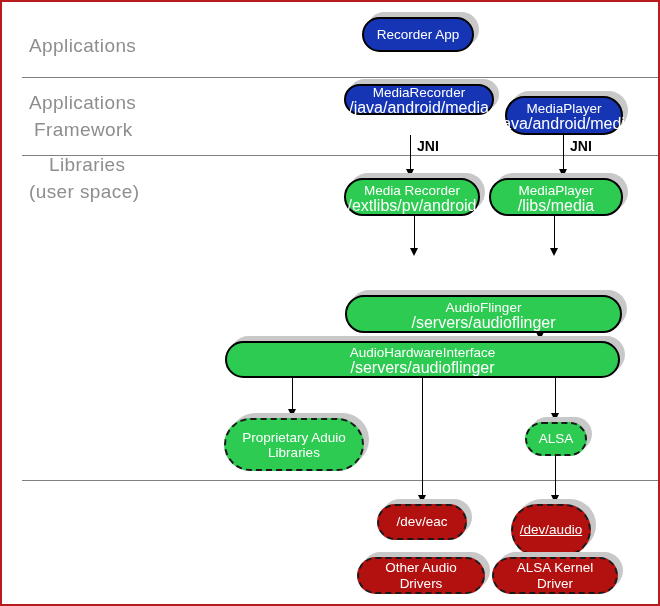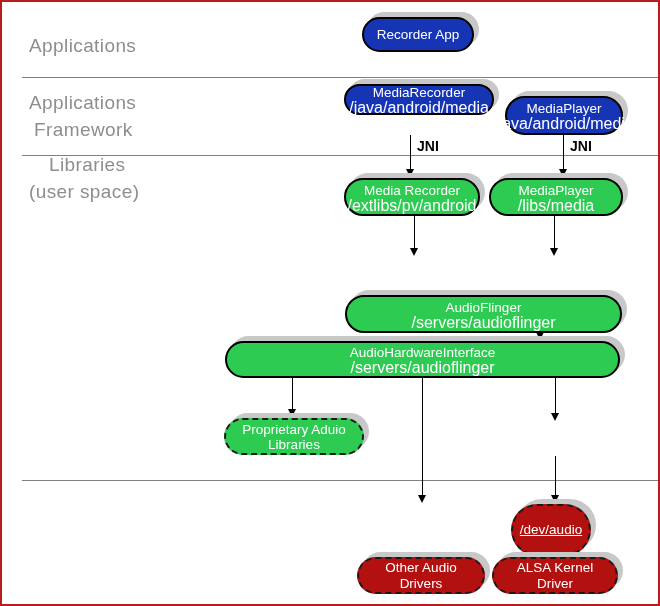--- a/index.html
+++ b/index.html
@@ -86,24 +86,30 @@
     <span class="s">/libs/media</span>
   </div>
   <div class="node green" style="left:343px; top:255px; width:277px; height:38px;margin-top:38px;">
     <span class="t">AudioFlinger</span>
     <span class="s">/servers/audioflinger</span>
   </div>
   <div class="node green" style="left:223px; top:339px; width:395px; height:37px;">
     <span class="t">AudioHardwareInterface</span>
     <span class="s">/servers/audioflinger</span>
   </div>
-  <div class="node green dashed" style="left:222px; top:416px; width:140px; height:37px;">
+  <div class="node green dashed" style="left:222px; top:416px; width:140px; height:53px;">
     <span class="t" style="line-height:15px;">Proprietary Aduio Libraries</span>
   </div>
+  <div class="node green dashed" style="left:523px; top:420px; width:62px; height:34px;">
+    <span class="t">ALSA</span>
+  </div>
 
+  <div class="node red dashed" style="left:375px; top:502px; width:90px; height:36px;">
+    <span class="t">/dev/eac</span>
+  </div>
   <div class="node red dashed" style="left:509px; top:502px; width:80px; height:52px;text-decoration:underline;">
     <span class="t">/dev/audio</span>
   </div>
   <div class="node red dashed" style="left:355px; top:555px; width:128px; height:37px;">
     <span class="t">Other Audio Drivers</span>
   </div>
   <div class="node red dashed" style="left:490px; top:555px; width:126px; height:37px;">
     <span class="t">ALSA Kernel Driver</span>
   </div>
 

